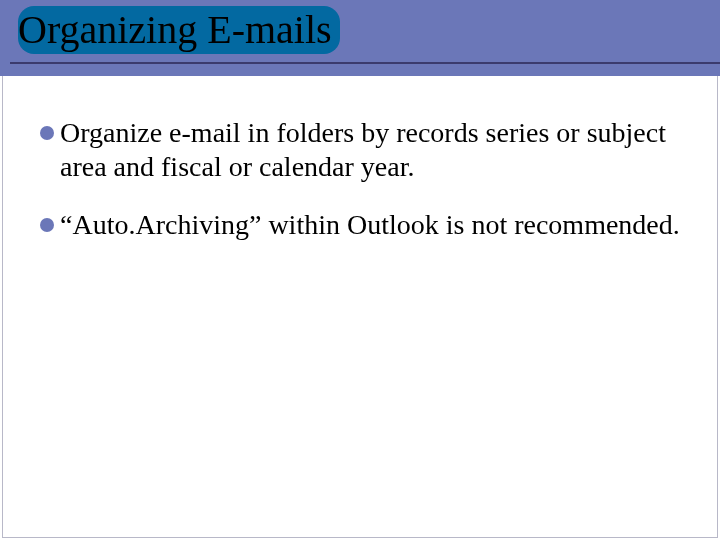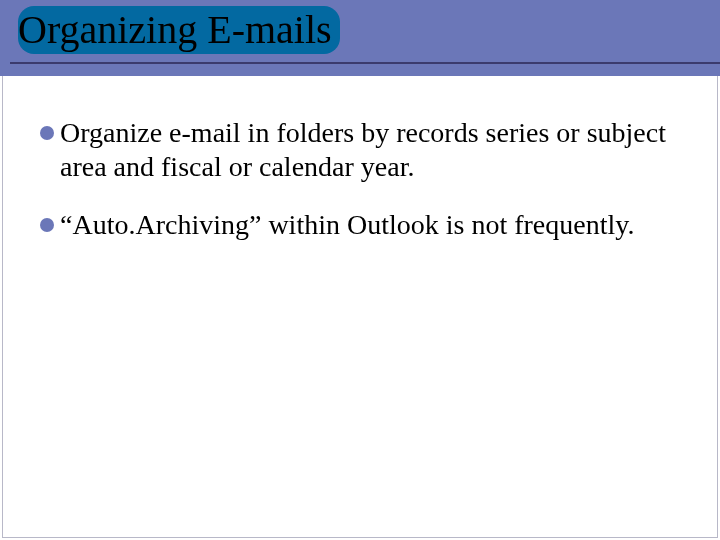--- a/index.html
+++ b/index.html
@@ -84,15 +84,15 @@
 <div class="header-underline"></div>
 <div class="title">Organizing E-mails</div>
 
 <div class="content">
   <div class="bullet-item">
     <div class="bullet-dot"></div>
     <div class="bullet-text">Organize e-mail in folders by records series or subject area and fiscal or calendar year.</div>
   </div>
   <div class="bullet-item">
     <div class="bullet-dot"></div>
-    <div class="bullet-text">“Auto.Archiving” within Outlook is not frequently.</div>
+    <div class="bullet-text">“Auto.Archiving” within Outlook is not recommended.</div>
   </div>
 </div>
 
 </body></html>

